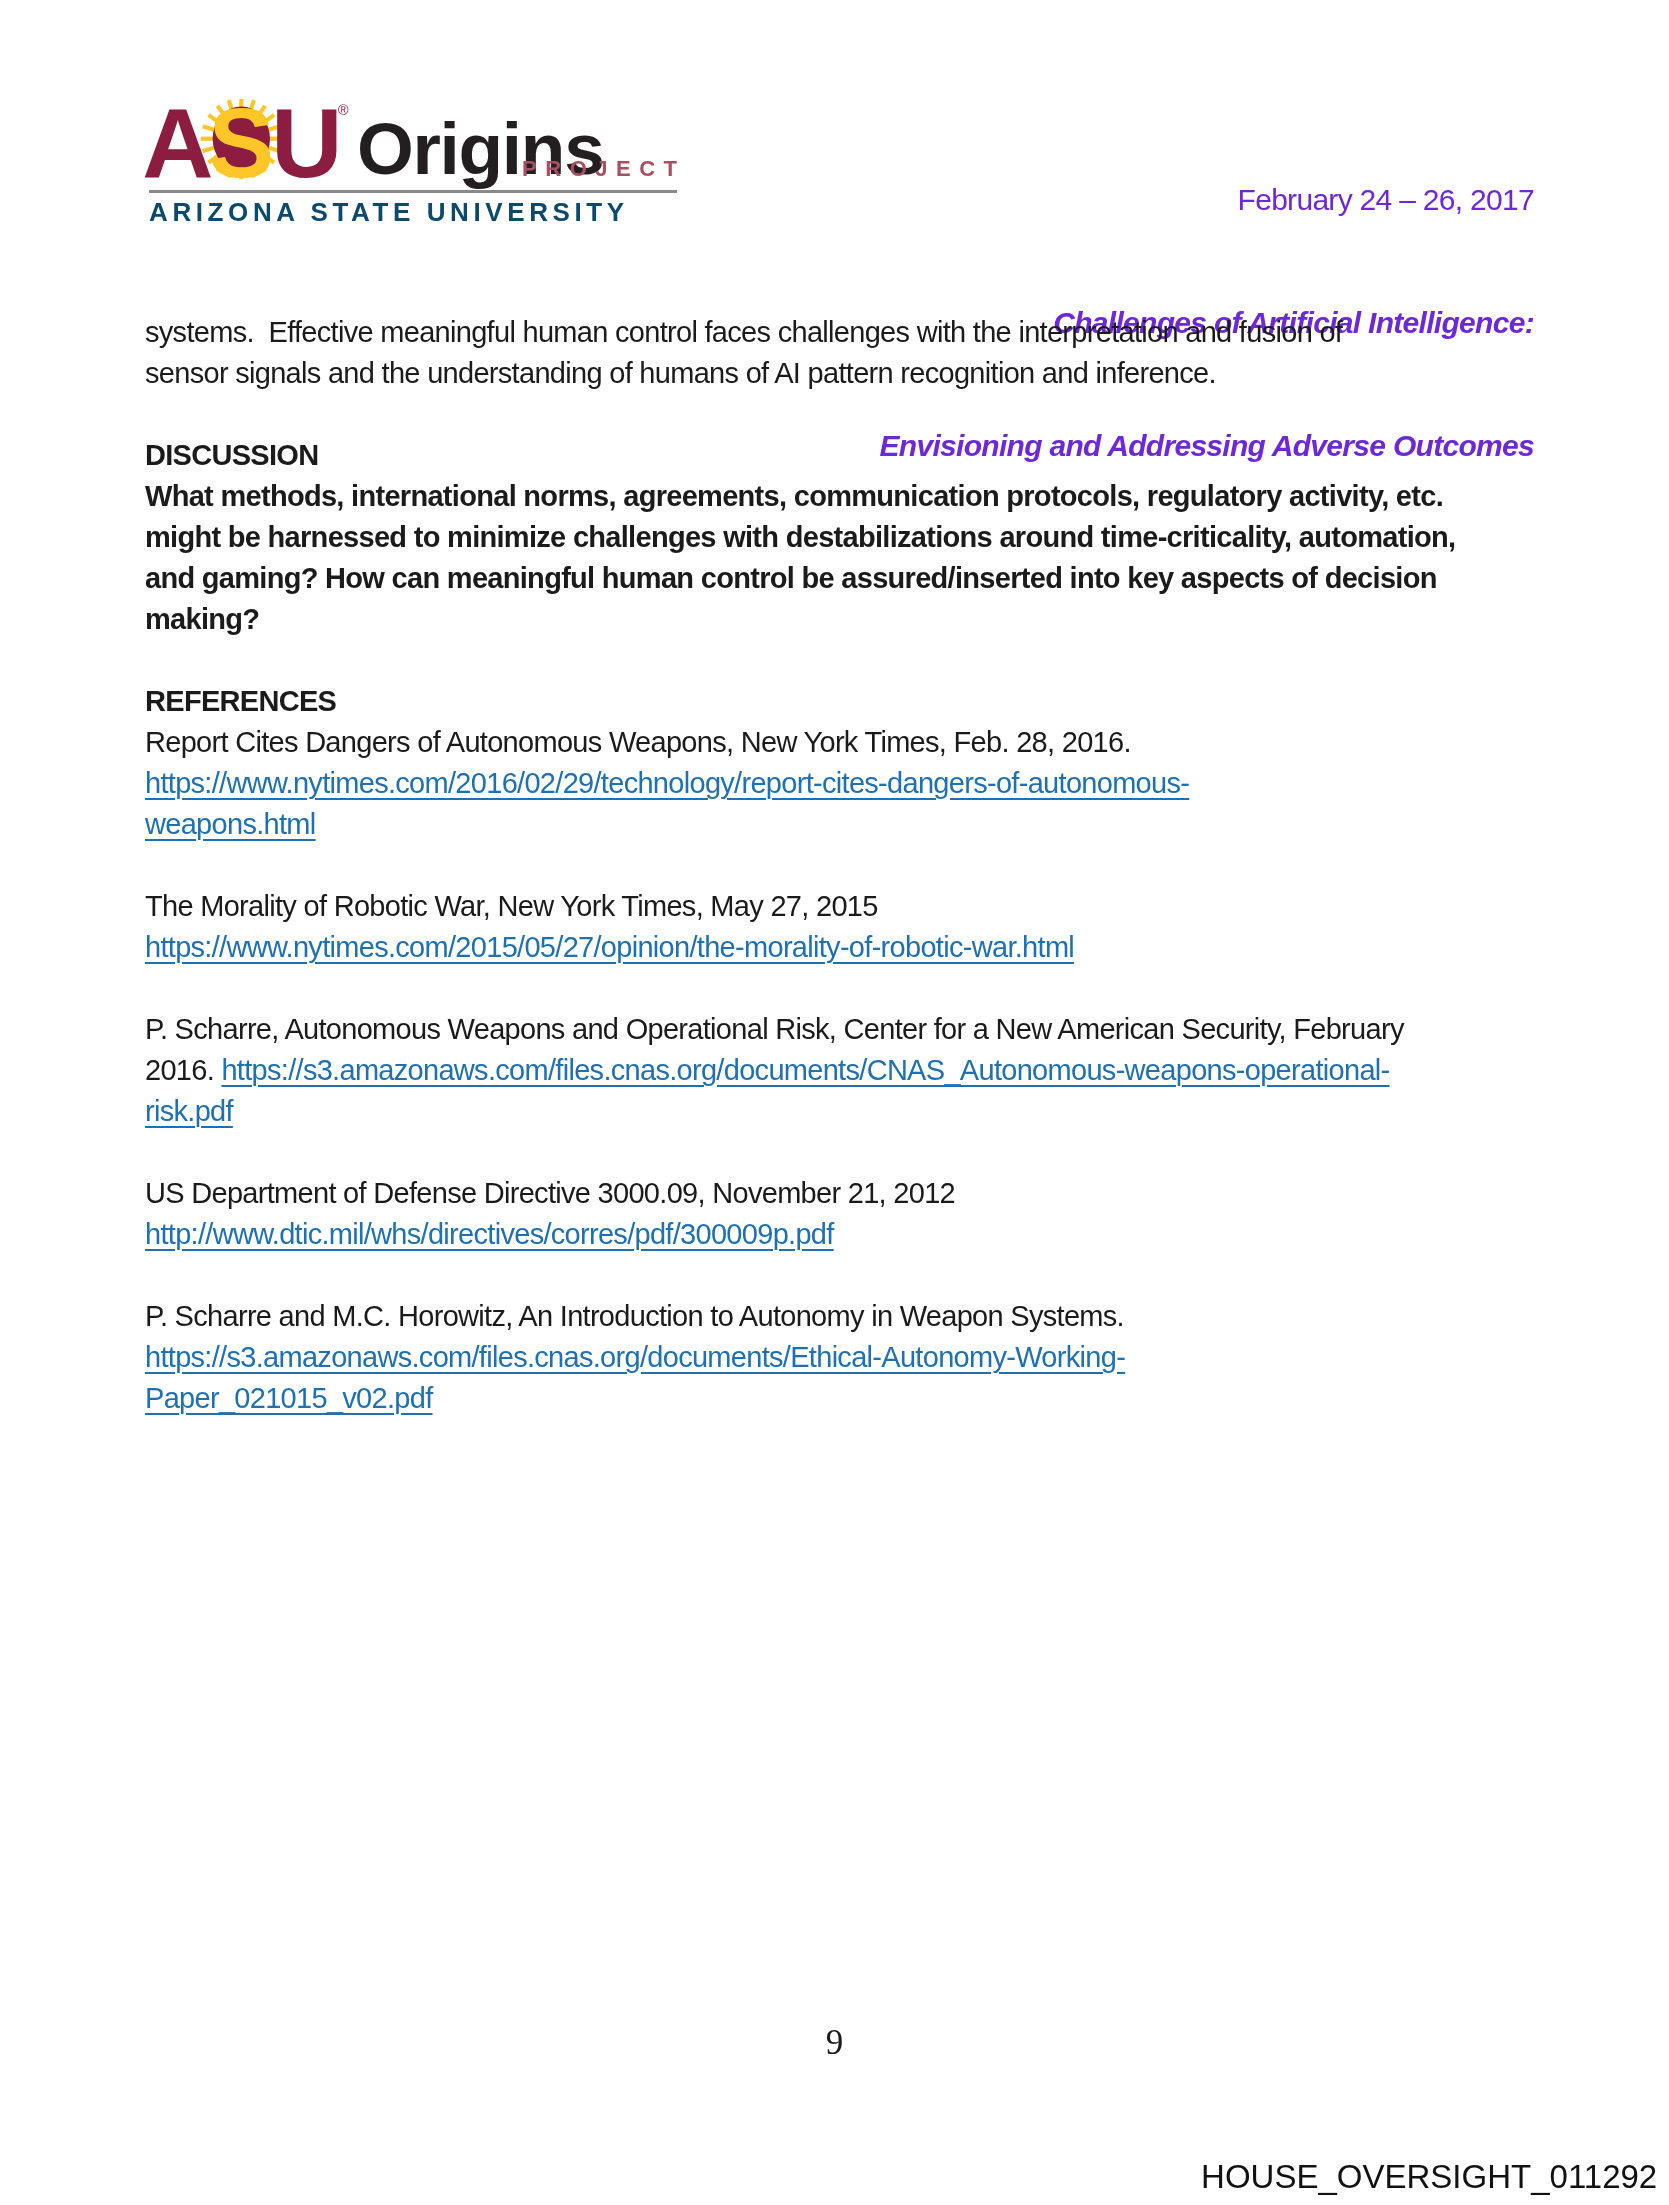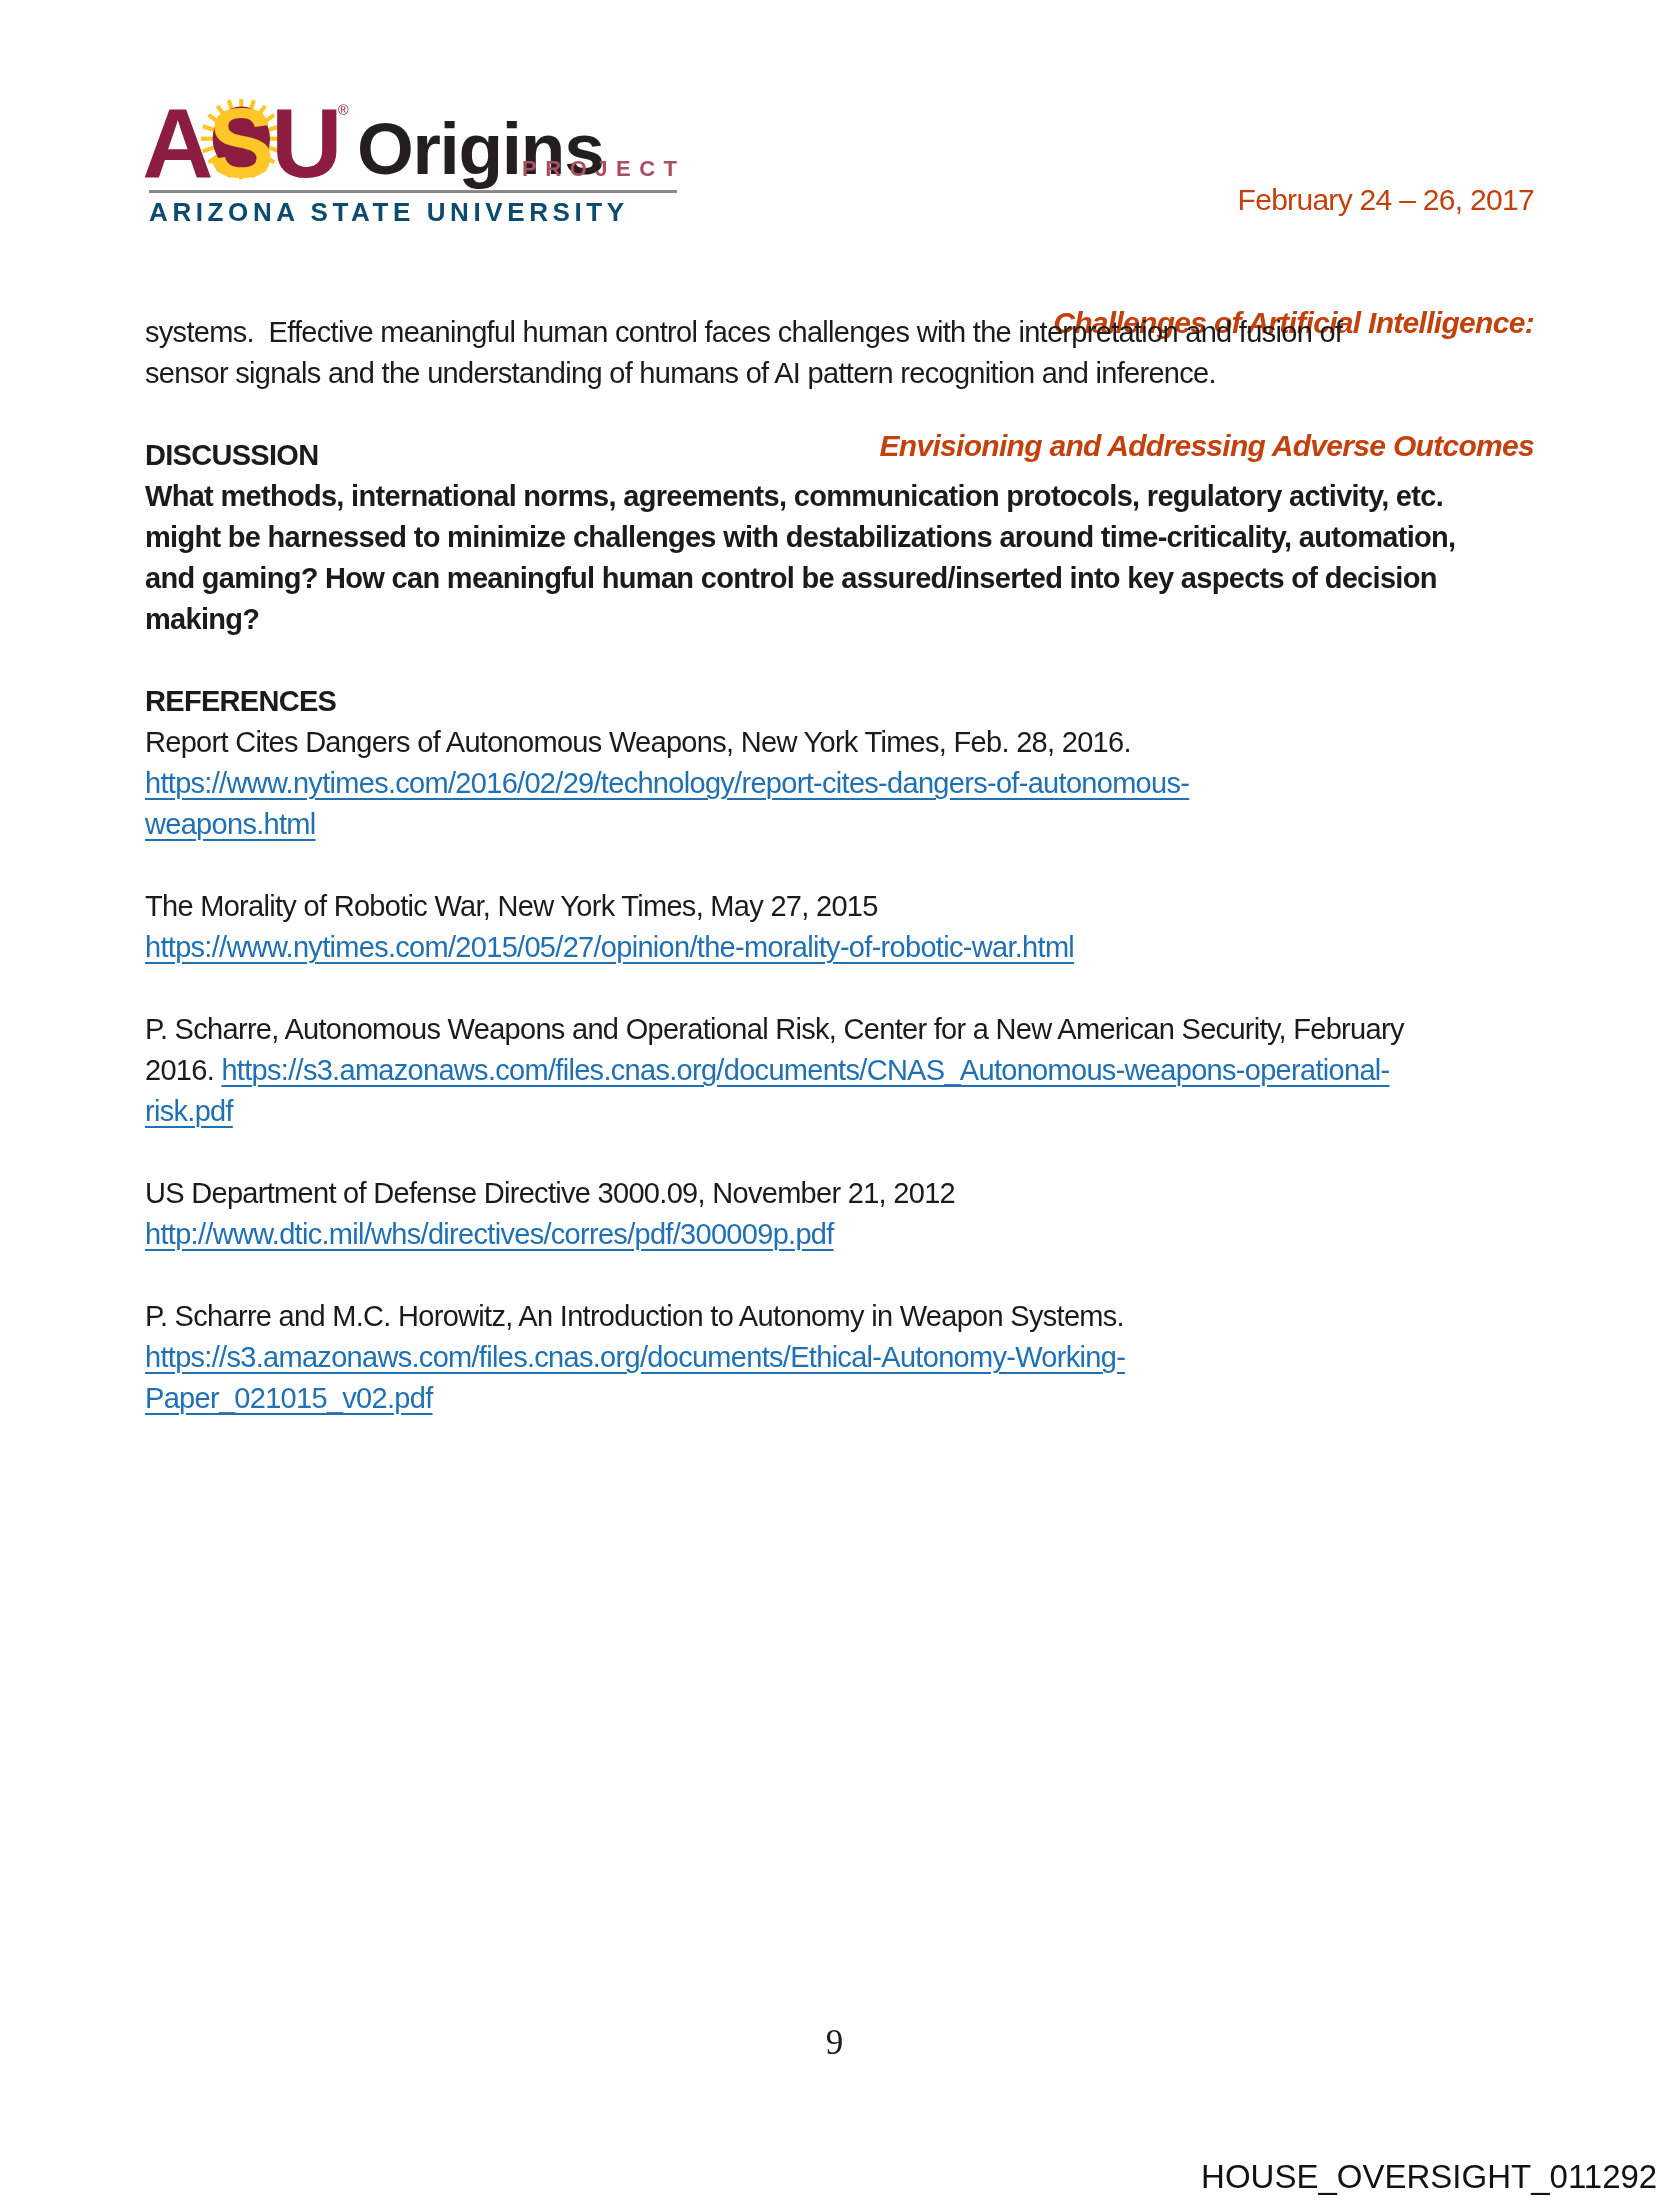--- a/index.html
+++ b/index.html
@@ -29,21 +29,21 @@
   }
   #university-wordmark{
     position:absolute;left:149px;top:199px;
     font-size:26px;font-weight:700;letter-spacing:4.6px;
     color:#0c4a6e;line-height:26px;white-space:pre;
   }
   
   #header-right{
     position:absolute;top:97px;right:135px;
     text-align:right;font-size:30px;line-height:41px;letter-spacing:-0.7px;
-    color:#c2410c;white-space:pre;
+    color:#6d28d9;white-space:pre;
   }
   #header-right .title{font-weight:700;font-style:italic;}
   
   #body-flow{
     position:absolute;left:145px;top:312px;width:1447px;
     font-size:29px;line-height:41px;letter-spacing:-0.7px;
     white-space:pre;color:#1b1b1b;
   }
   #body-flow .line{height:41px;}
   #body-flow .line.b{font-weight:700;}

